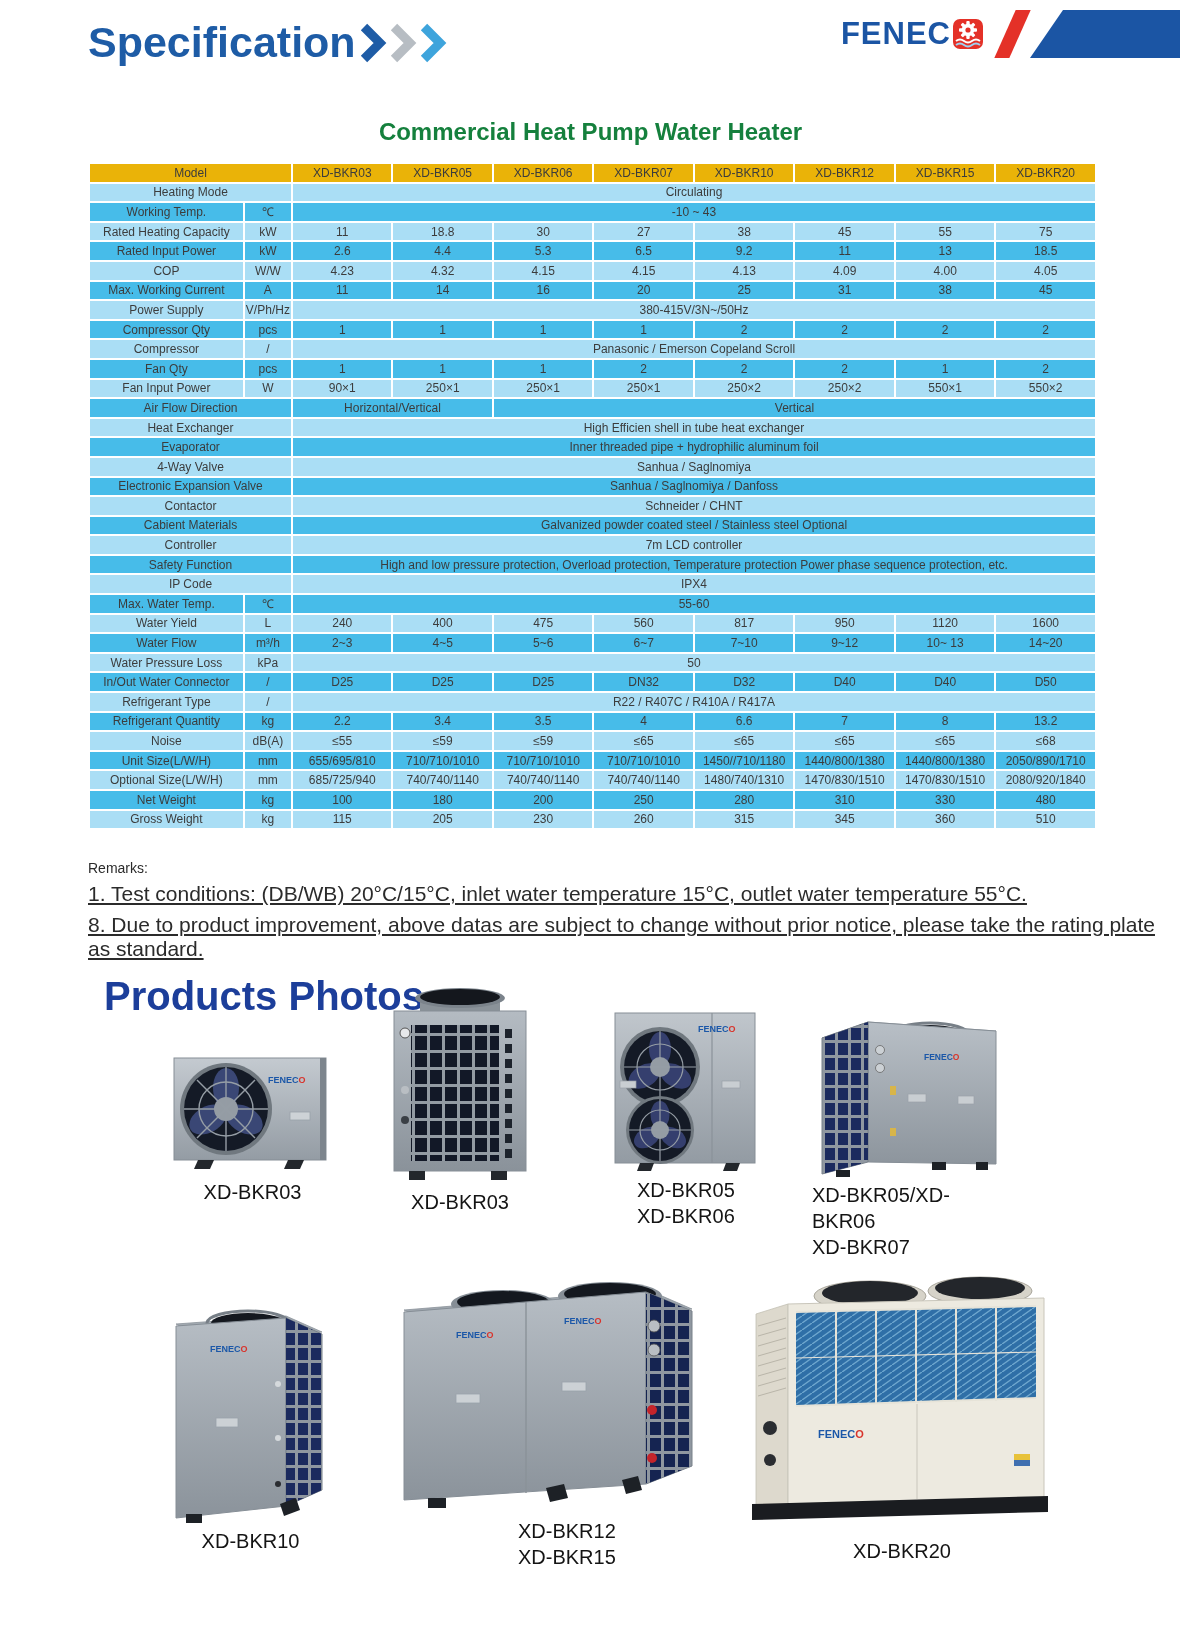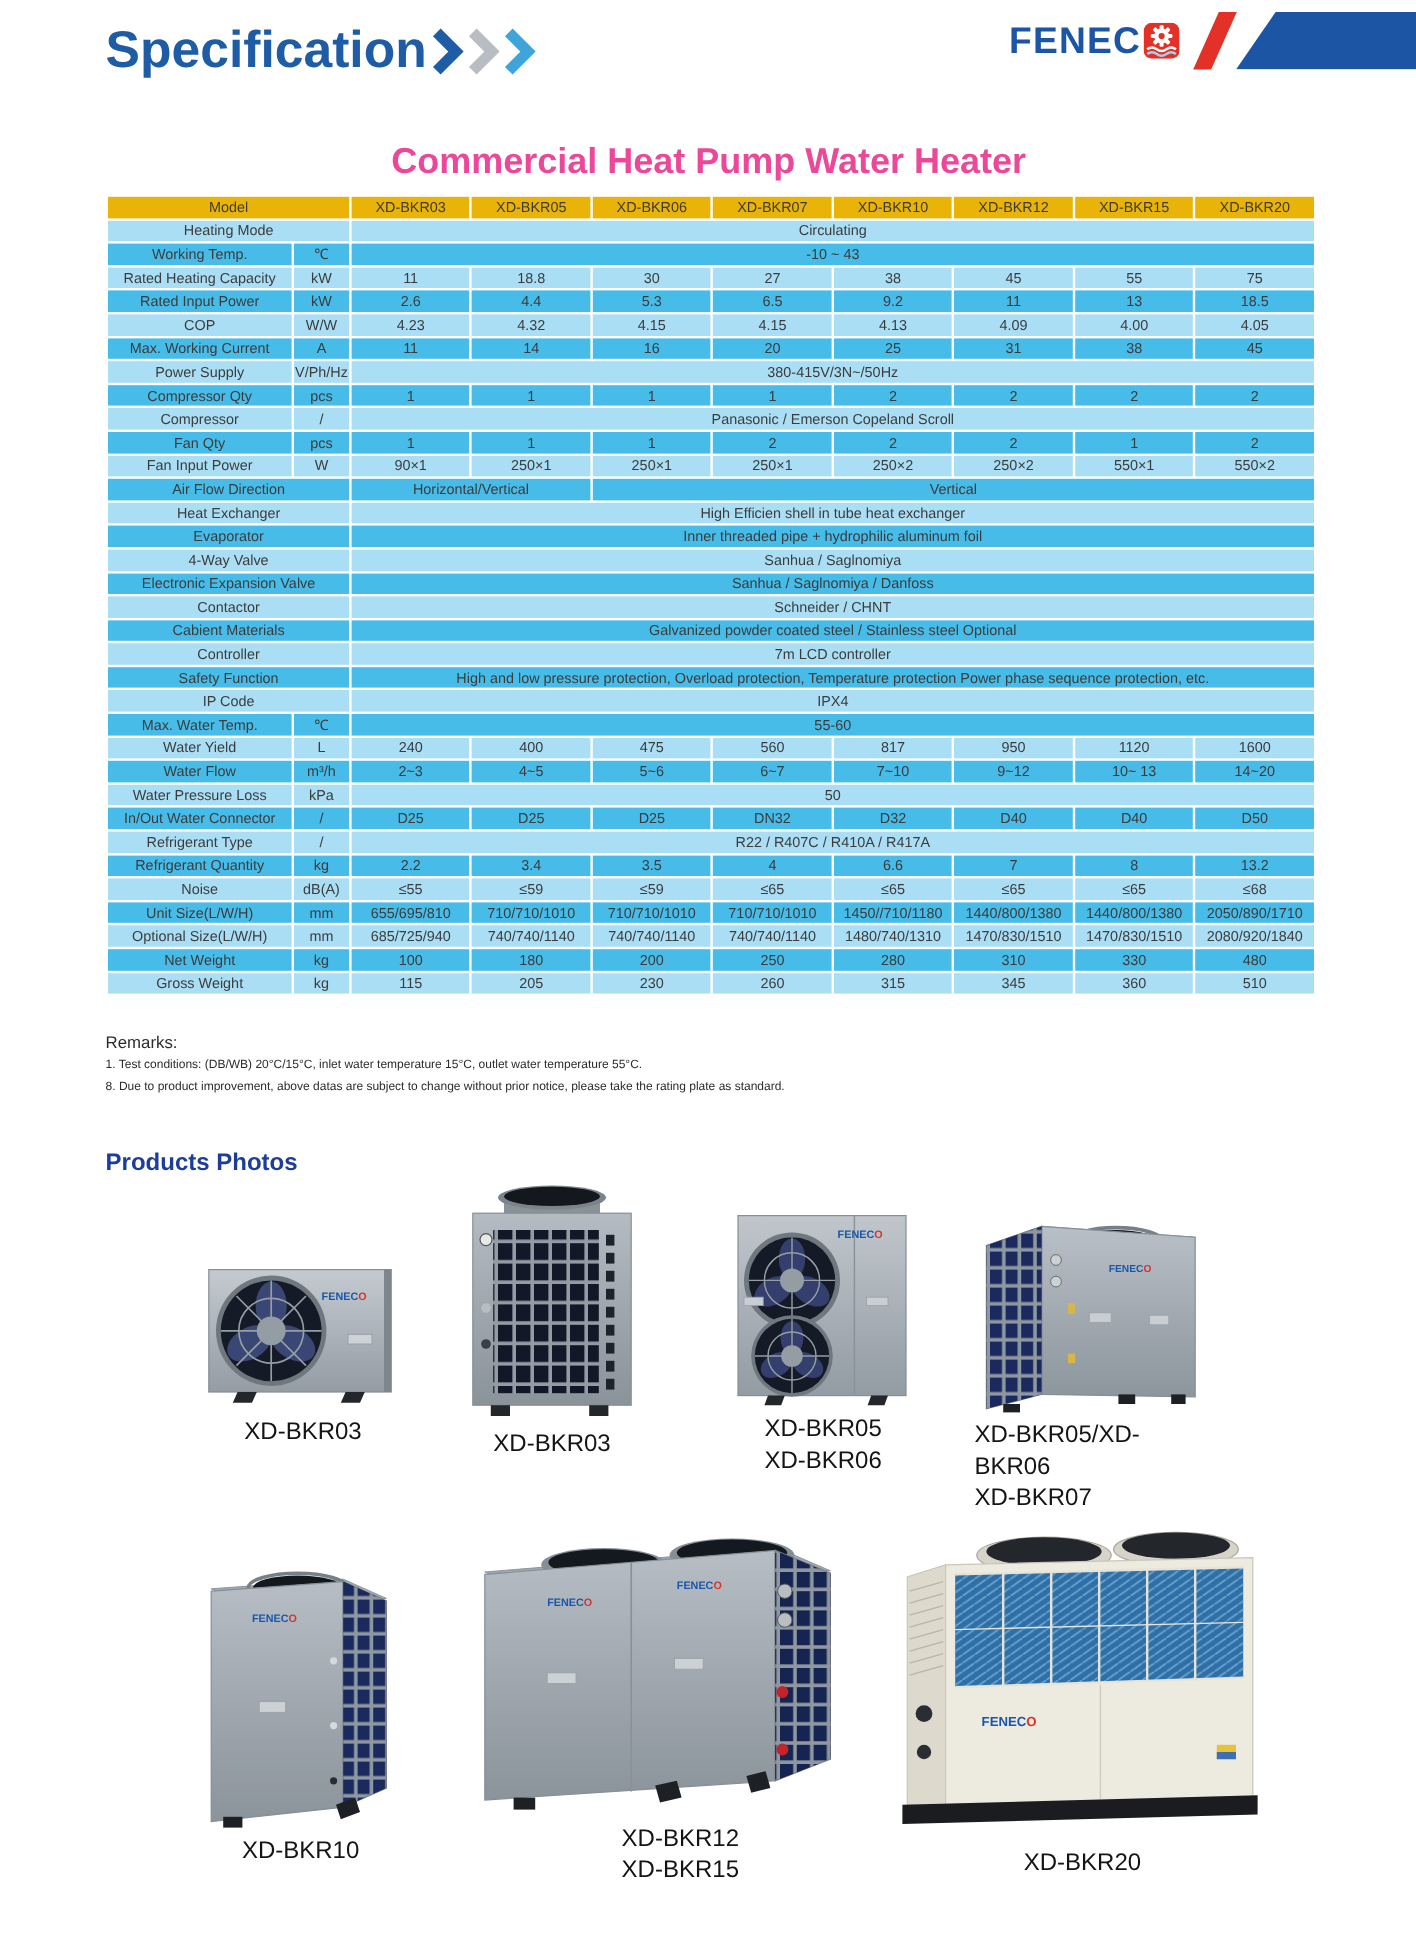--- a/index.html
+++ b/index.html
@@ -11,34 +11,34 @@
   .heading-row{position:absolute;left:88px;top:18px;display:flex;align-items:center;gap:4px;}
   .heading-text{font-size:43px;font-weight:bold;color:#1e5ca6;letter-spacing:0px;}
   .logo{position:absolute;right:0;top:8px;display:flex;align-items:center;height:52px;}
   .logo-text{font-size:31px;font-weight:bold;color:#1b55a4;letter-spacing:1px;}
   .logo-oicon{width:30px;height:30px;margin-left:2px;}
   .logo-slash{width:15px;height:48px;background:#e43128;transform:skewX(-24deg);margin-left:22px;}
   .logo-banner{width:150px;height:48px;background:#1b55a4;margin-left:10px;
     clip-path:polygon(22% 0,100% 0,100% 100%,0 100%);}
   
   .table-title{position:absolute;left:88px;top:118px;width:1005px;text-align:center;
-    font-size:30px;font-weight:bold;color:#ec4899;margin:0;}
+    font-size:24px;font-weight:bold;color:#15803d;margin:0;}
   table.spec{position:absolute;left:88px;top:162px;border-spacing:2px;table-layout:fixed;width:1009px;}
   table.spec td{height:17.6px;font-size:12px;color:#3c3c3c;text-align:center;padding:0 1px;
     line-height:1;white-space:nowrap;overflow:hidden;}
   tr.r-head td{background:#eab308;}
   tr.r-dark td{background:#47bce9;}
   tr.r-light td{background:#aadef5;}
   
   .remarks{position:absolute;left:88px;top:860px;color:#2b2b2b;}
   .remarks-title{font-size:14px;margin-bottom:6px;}
-  .remarks-line{font-size:10px;margin-bottom:7px;}
+  .remarks-line{font-size:21px;margin-bottom:7px;text-decoration:underline;}
   
-  .products-heading{position:absolute;left:88px;top:958px;font-size:20px;font-weight:bold;
-    color:#1c3e9a;margin:0;}
+  .products-heading{position:absolute;left:88px;top:958px;font-size:40px;font-weight:bold;
+    color:#1c3e9a;margin:16px;}
   figure.photo{position:absolute;margin:0;padding:0;}
   figcaption{font-size:20px;color:#141414;line-height:26px;}
   .cap-center{text-align:center;}
   .mini-logo{font-weight:bold;fill:#1b57a8;}
 </style>
 </head>
 <body>
 
 <div>
 

